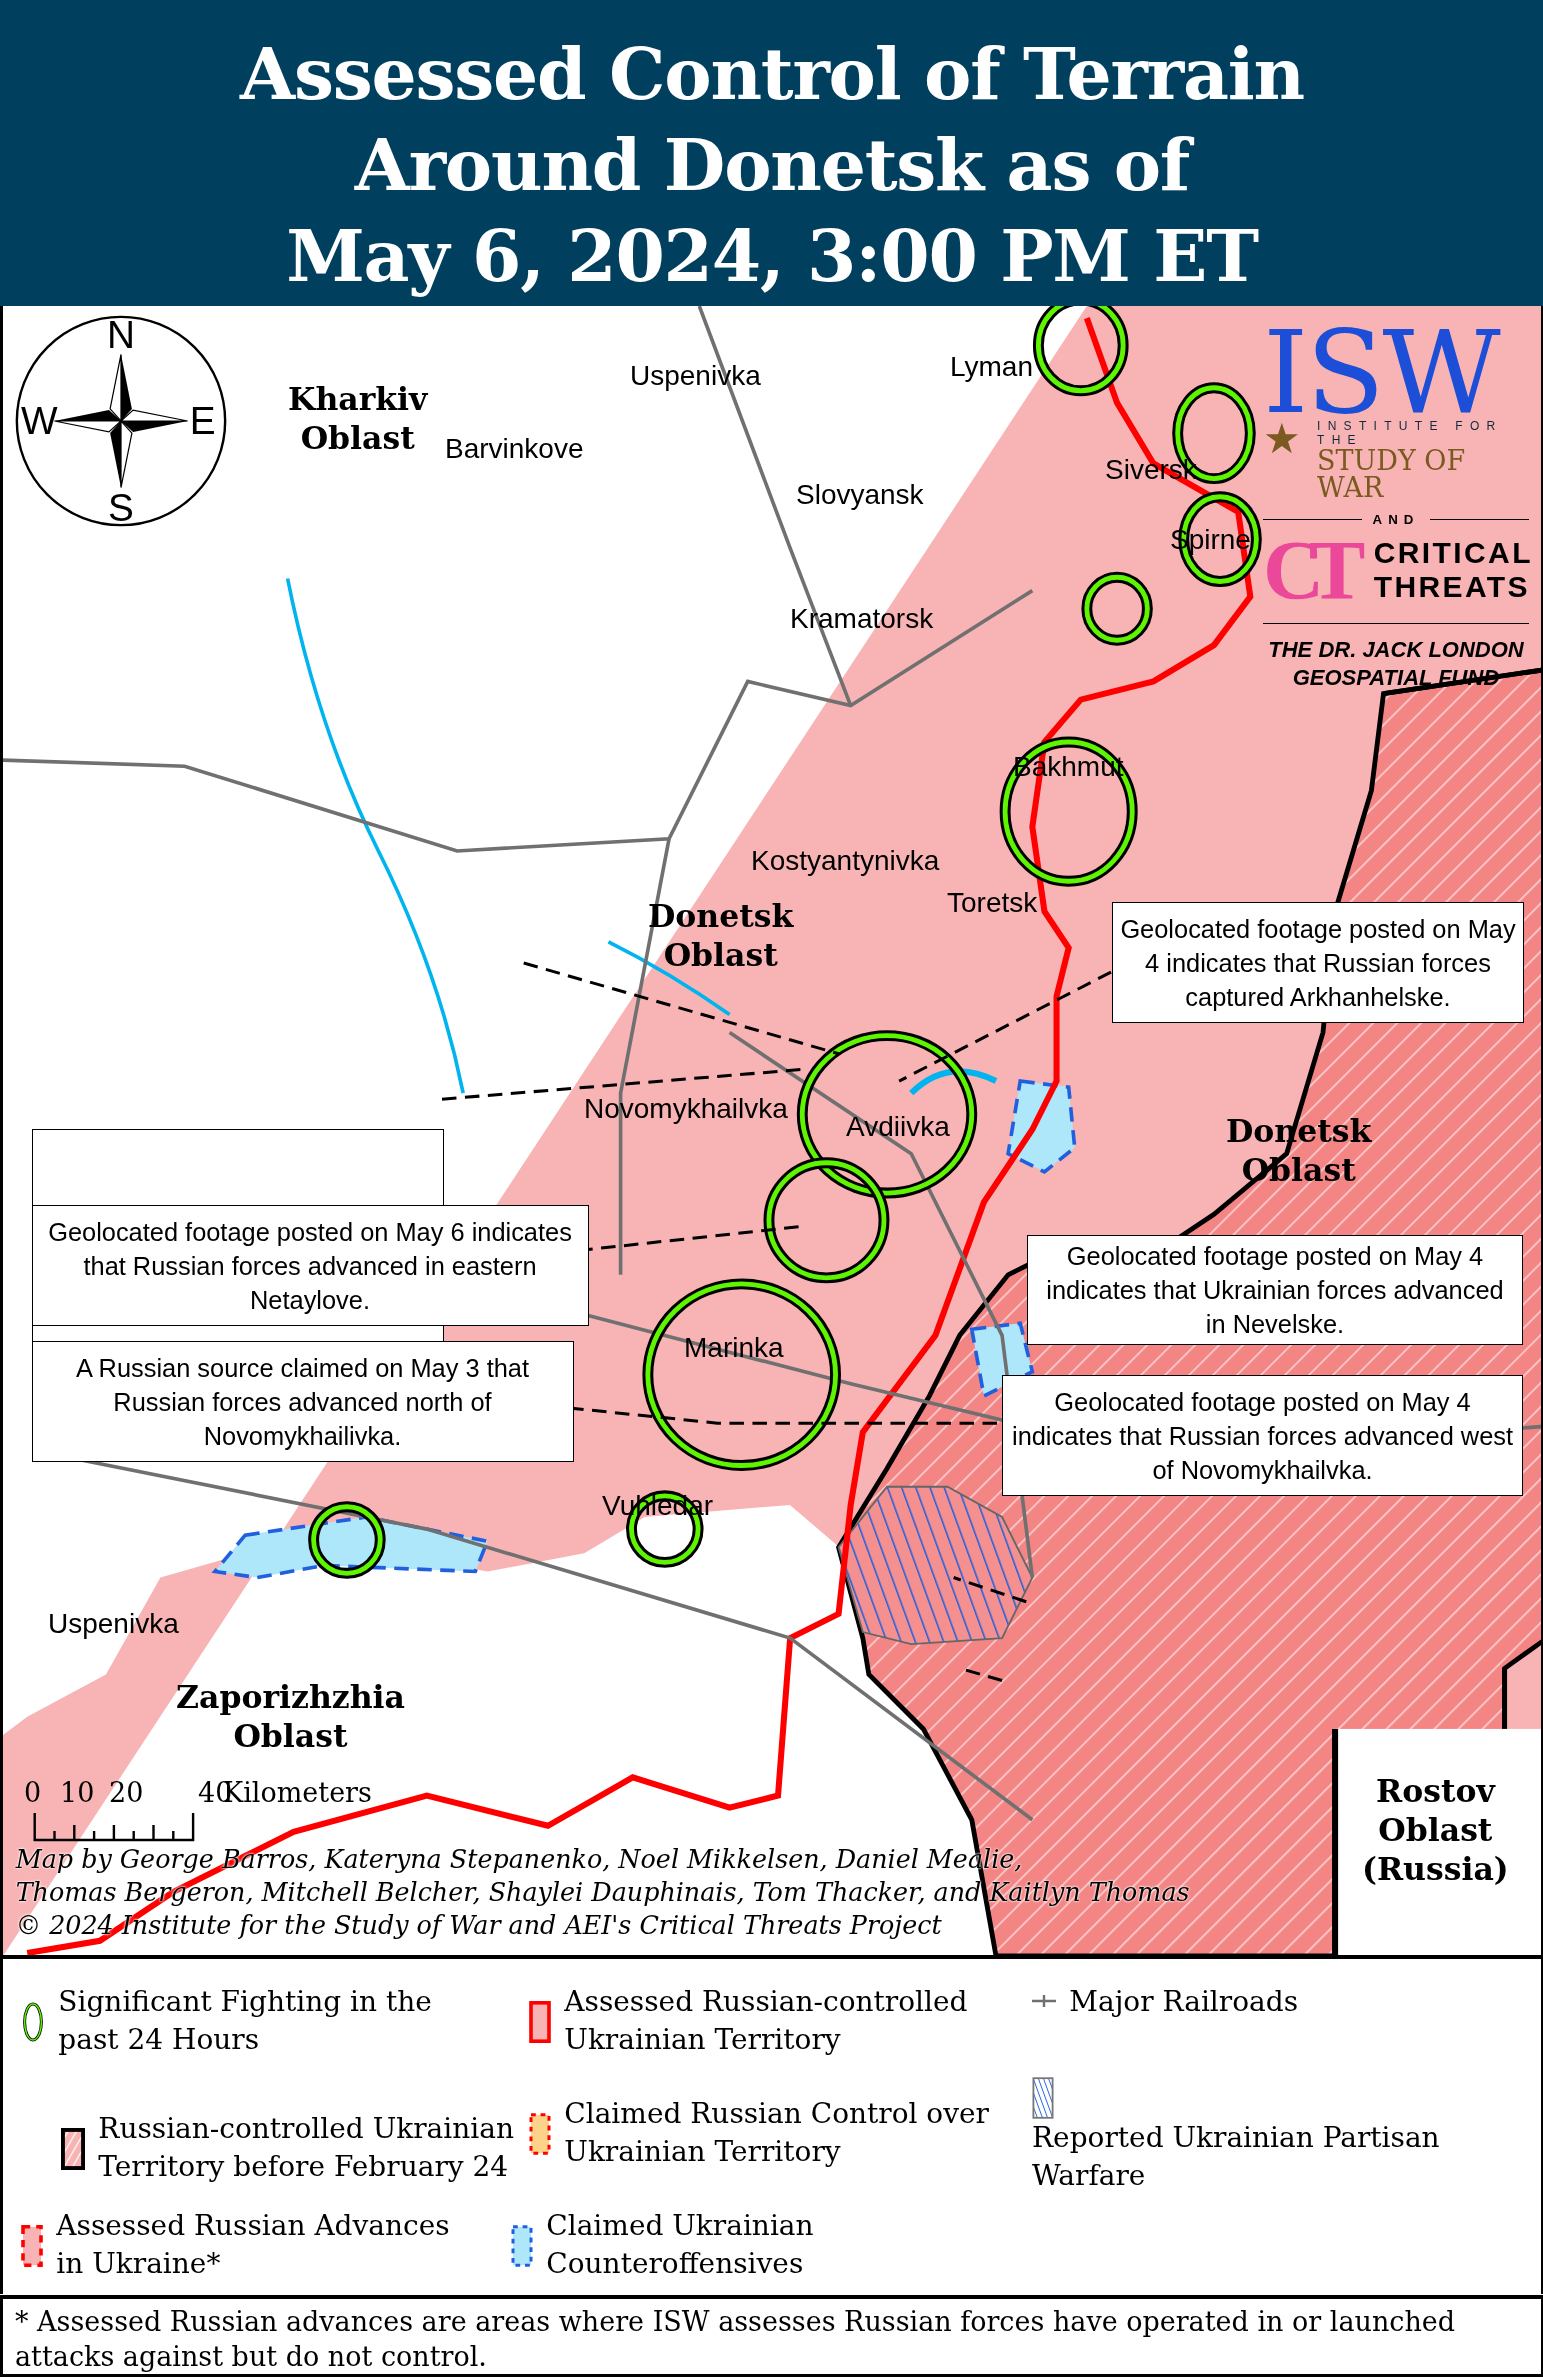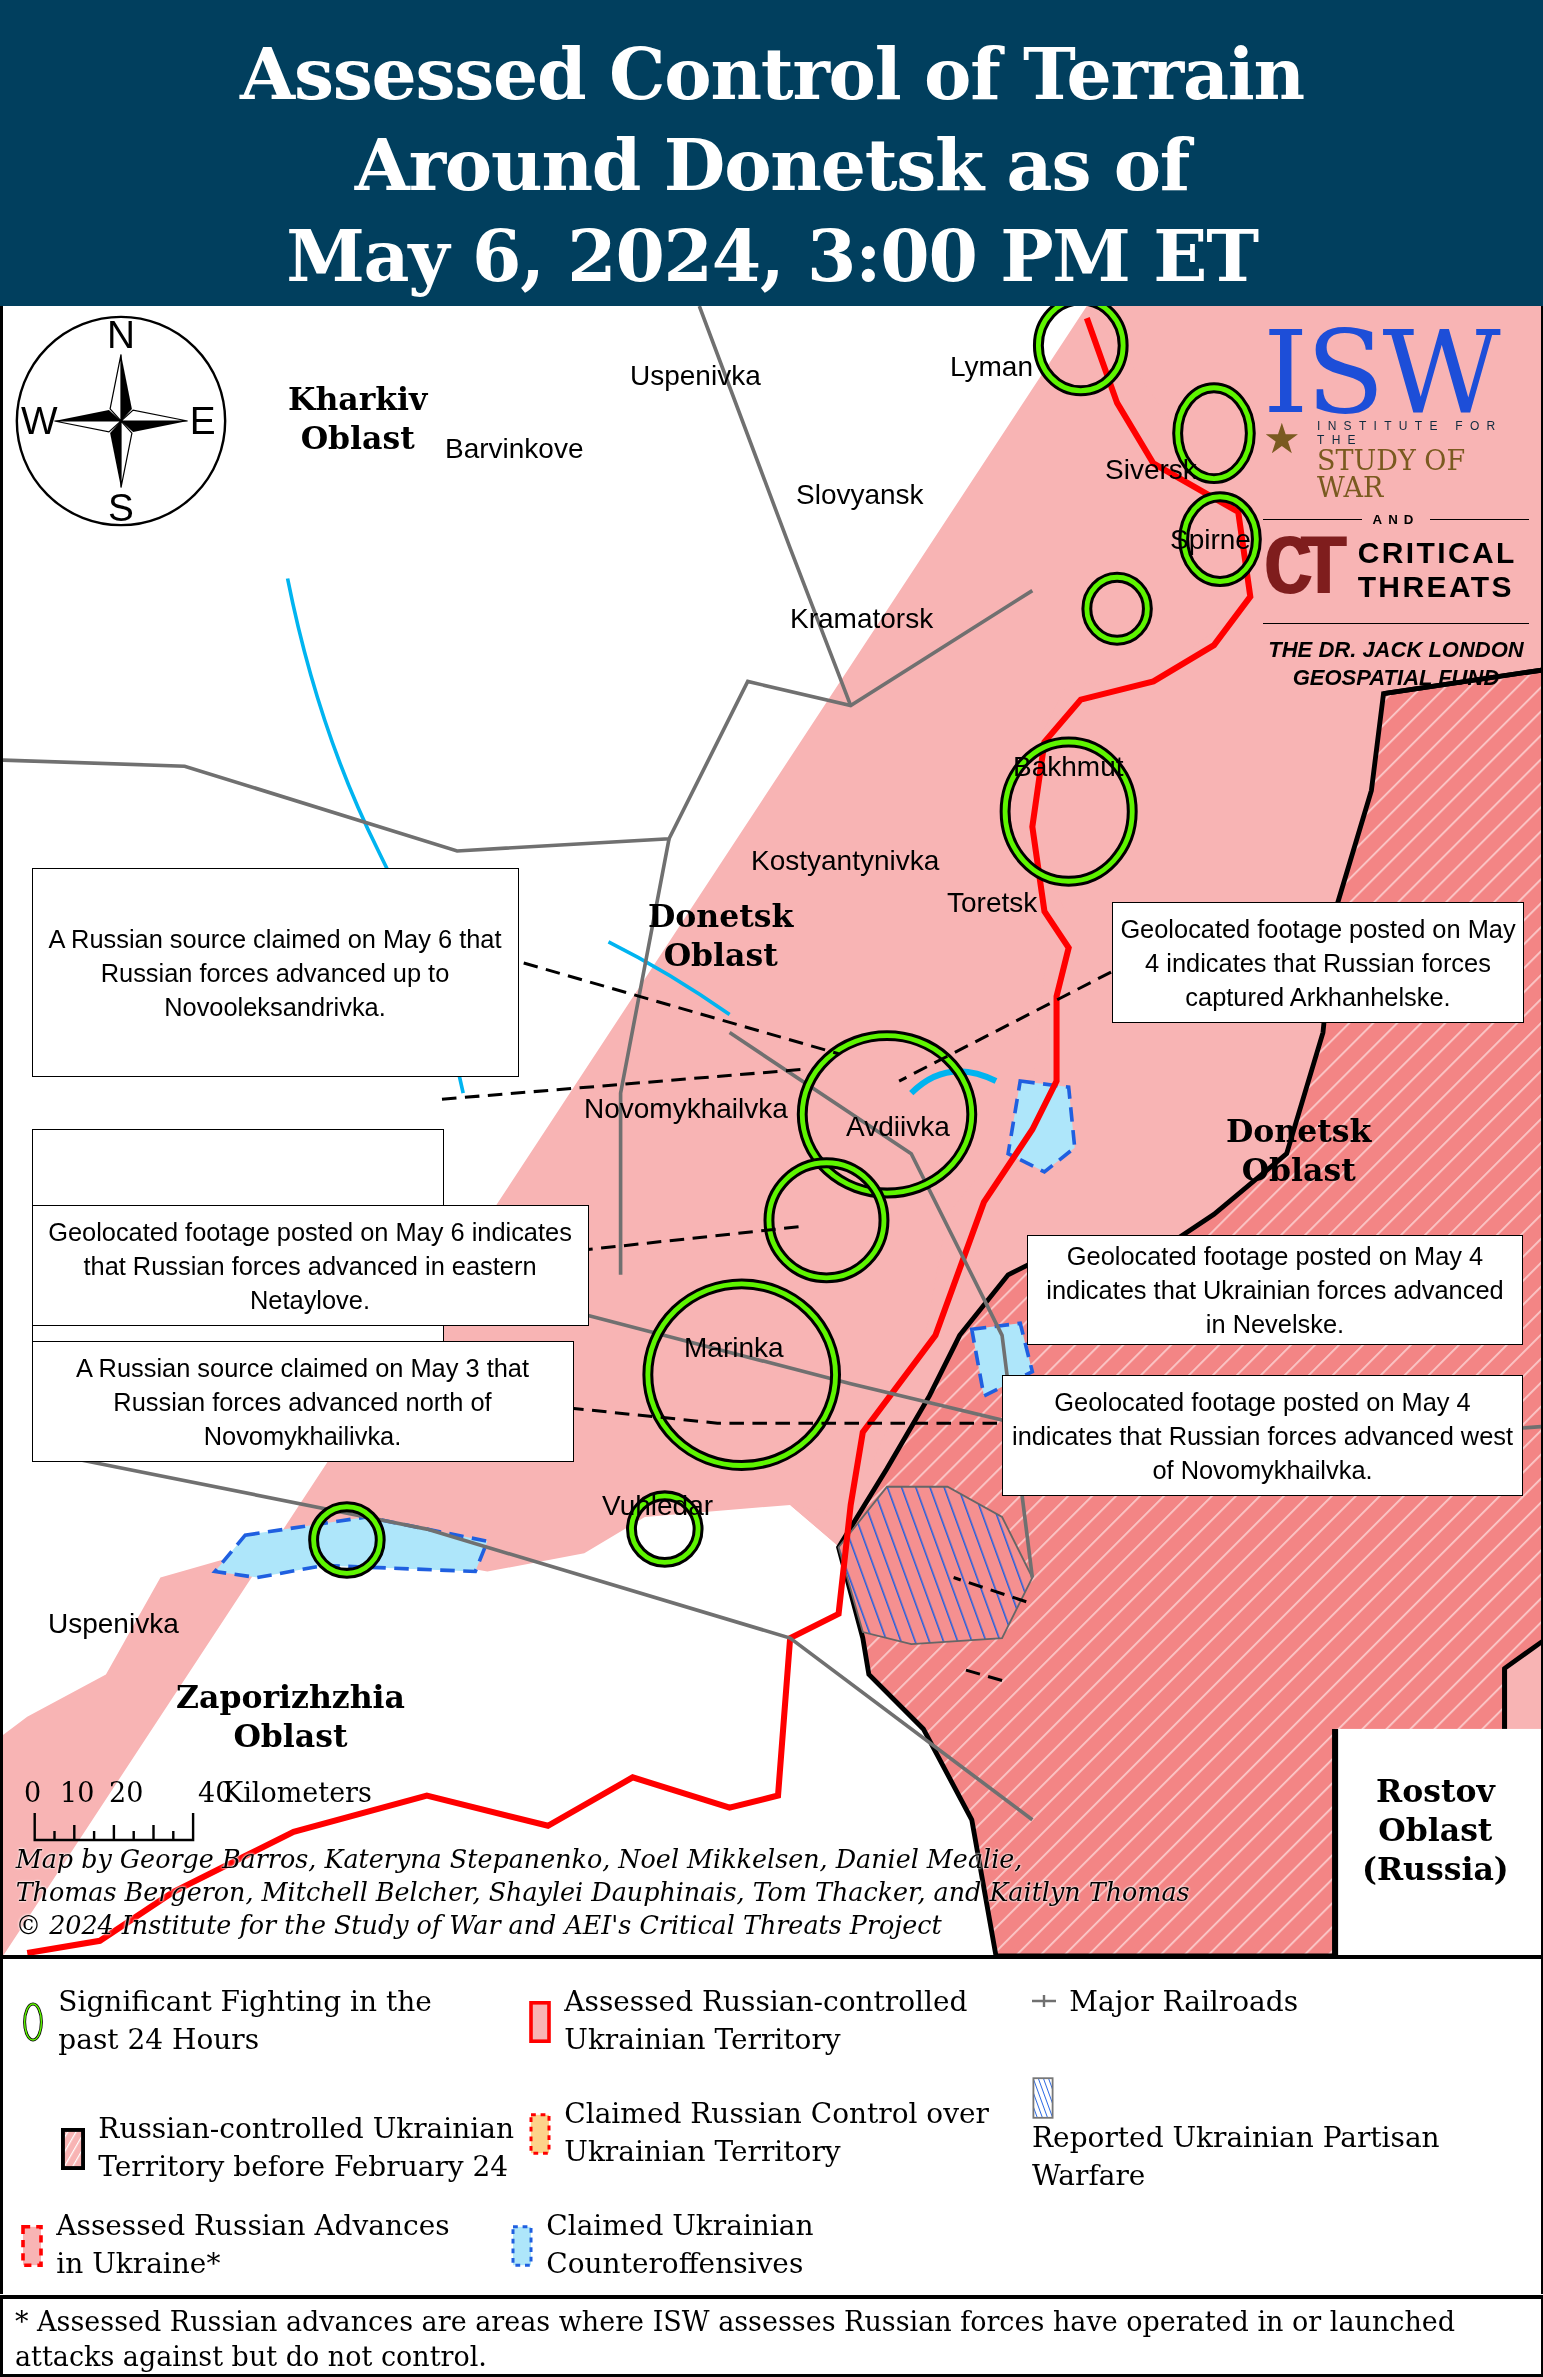--- a/index.html
+++ b/index.html
@@ -17,21 +17,21 @@
   .logo { position:absolute; right:12px; top:315px; width:266px; }
   .isw { font-family:"DejaVu Serif", serif; font-size:115px; color:#1d4ed8; line-height:115px; letter-spacing:-2.4px; position:relative; }
   .isw .bar { position:absolute; left:3.6px; top:13.3px; width:30px; height:85px; background:#7a5a20; z-index:-1; }
   .isw-sub { font-family:"Liberation Sans", sans-serif; font-size:12px; letter-spacing:7.3px; color:#0e2a3e; margin-left:54px; margin-top:-11px; }
   .isw-sub2 { font-family:"DejaVu Serif", serif; font-size:27px; color:#7a5a20; margin-left:54px; line-height:27px; }
   .isw-star { position:absolute; left:0; top:115px; font-size:42px; color:#7a5a20; }
   .and-row { display:flex; align-items:center; margin-top:11px; }
   .and-row .rule { flex:1; height:1.8px; background:#000; }
   .and-row .t { font-family:"Liberation Sans", sans-serif; font-weight:bold; font-size:13.3px; letter-spacing:6px; margin:0 11px; }
   .ct-row { display:flex; align-items:center; margin-top:3.6px; }
-  .ct-mark { font-family:Liberation Mono, monospace; font-weight:bold; font-size:85px; color:#7f1d1d; line-height:79px; letter-spacing:-15.7px; }
+  .ct-mark { font-family:Liberation Serif, serif; font-weight:bold; font-size:85px; color:#ec4899; line-height:79px; letter-spacing:-15.7px; }
   .ct-text { font-family:"Liberation Sans", sans-serif; font-weight:bold; font-size:30px; line-height:34px; letter-spacing:2.4px; margin-left:24px; }
   .fund { font-family:"Liberation Sans", sans-serif; font-weight:bold; font-style:italic; font-size:22px; line-height:28px; text-align:center; border-top:1.8px solid #000; margin-top:13.3px; padding-top:12px; }
   .scale { position:absolute; left:24px; top:1777px; }
   .credits { position:absolute; left:15.7px; top:1843px; font-family:"DejaVu Serif", serif; font-style:italic; font-size:25.4px; line-height:33px; color:#000; text-shadow:0 0 2.4px #fff, 0 0 2.4px #fff; }
   .legend { position:absolute; left:0; top:1955px; width:1544px; height:339px; background:#fff; border-top:4.8px solid #000; border-left:3.6px solid #000; border-right:3.6px solid #000; box-sizing:border-box; }
   .leg-item { position:absolute; display:flex; align-items:flex-start; font-family:"DejaVu Serif", serif; font-size:28px; line-height:38px; }
   .leg-item .sw { flex:0 0 auto; margin-right:13.3px; margin-top:18px; }
   .footnote { position:absolute; left:0; top:2295px; width:1544px; height:83px; border-top:4.8px solid #000; border-left:3.6px solid #000; border-right:3.6px solid #000; border-bottom:4.8px solid #000; box-sizing:border-box; font-family:"DejaVu Serif", serif; font-size:27px; line-height:35px; padding:4.8px 12px 0 12px; }
 </style>
 </head>
@@ -212,21 +212,20 @@
   <div class="label city" style="left:787px;top:297px;">Kramatorsk</div>
   <div class="label city" style="left:1010px;top:445px;">Bakhmut</div>
   <div class="label city" style="left:748px;top:539px;">Kostyantynivka</div>
   <div class="label city" style="left:944px;top:581px;">Toretsk</div>
   <div class="label city" style="left:581px;top:787px;">Novomykhailvka</div>
   <div class="label city" style="left:843px;top:805px;">Avdiivka</div>
   <div class="label city" style="left:681px;top:1026px;">Marinka</div>
   <div class="label city" style="left:599px;top:1184px;">Vuhledar</div>
   <div class="label city" style="left:45px;top:1302px;">Uspenivka</div>
 
-  <div class="callout" style="left:28.5px;top:562px;width:487px;height:209px;">A Russian source claimed on May 6 that Russian forces advanced up to Novooleksandrivka.</div>
   <div class="callout" style="left:28.5px;top:823px;width:412px;height:260px;">Geolocated footage posted on May 3 indicates that Russian forces advanced in central Ocheretyne.</div>
   <div class="callout" style="left:28.5px;top:899px;width:557px;height:121px;">Geolocated footage posted on May 6 indicates that Russian forces advanced in eastern Netaylove.</div>
   <div class="callout" style="left:28.5px;top:1035px;width:542px;height:121px;">A Russian source claimed on May 3 that Russian forces advanced north of Novomykhailivka.</div>
   <div class="callout" style="left:1109px;top:596px;width:412px;height:121px;">Geolocated footage posted on May 4 indicates that Russian forces captured Arkhanhelske.</div>
   <div class="callout" style="left:1024px;top:929px;width:496px;height:110px;">Geolocated footage posted on May 4 indicates that Ukrainian forces advanced in Nevelske.</div>
   <div class="callout" style="left:999px;top:1069px;width:521px;height:121px;">Geolocated footage posted on May 4 indicates that Russian forces advanced west of Novomykhailvka.</div>
 </div>
 
 <div class="scale">
   <div style="position:relative;width:436px;height:67px;font-family:'DejaVu Serif',serif;font-size:27px;">

